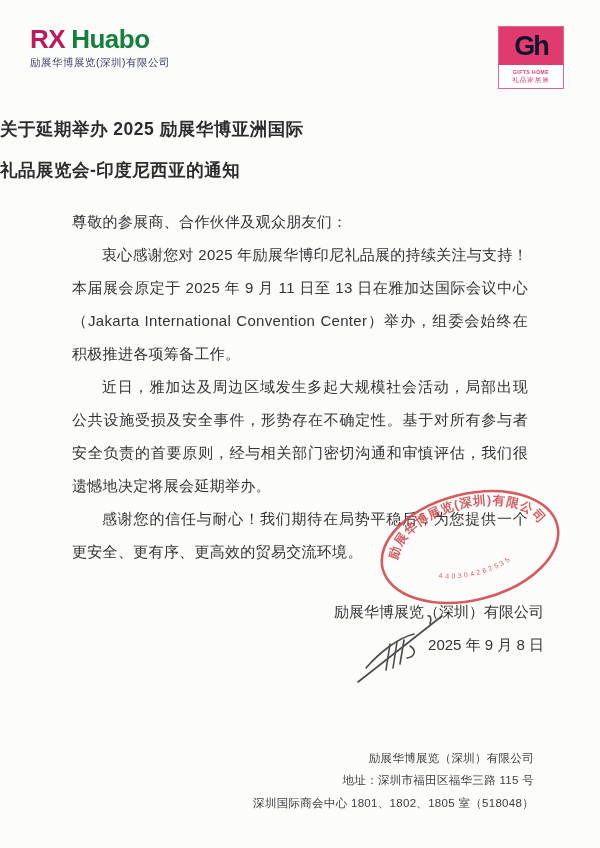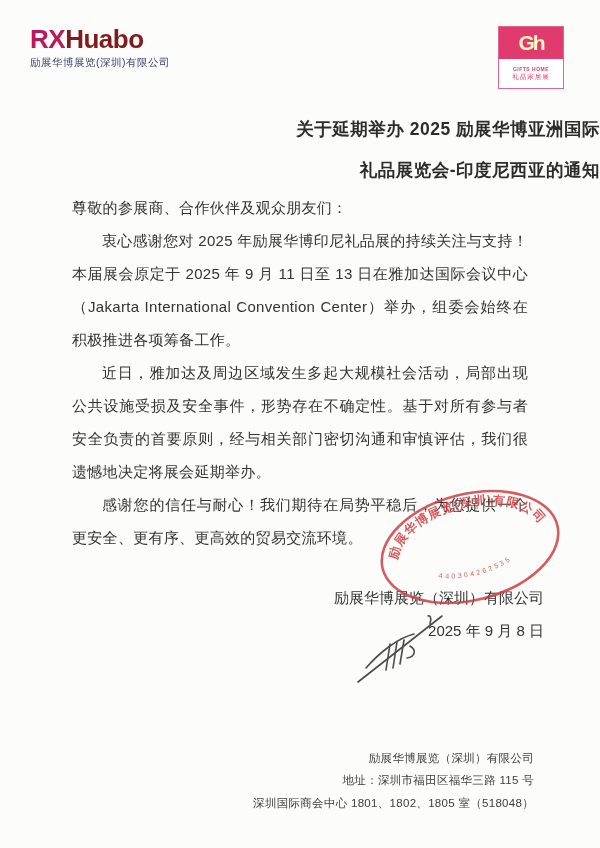--- a/index.html
+++ b/index.html
@@ -7,36 +7,36 @@
   body { font-family:"Liberation Sans", sans-serif; }
   .page {
     position:relative; width:600px; height:848px; margin:0 auto;
     background:#fcfcfb; color:#333; overflow:hidden;
   }
   
   .header { display:flex; justify-content:space-between; align-items:flex-start;
     padding:26px 36px 0 30px; }
   .logo-line { font-size:26px; font-weight:800; letter-spacing:-0.5px; line-height:1; }
   .logo-rx { color:#be185d; }
-  .logo-huabo { color:#7f1d1d; }
+  .logo-huabo { color:#15803d; margin-left:6px; }
   .logo-sub { font-size:10.5px; color:#3a3d6b; margin-top:4px; letter-spacing:0.5px; }
   .badge { width:66px; height:63px; border:1px solid #e06592; background:#fff;
     display:flex; flex-direction:column; }
-  .badge-top { height:32px; background:#e13a6e; color:#fef9c3; display:flex;
-    align-items:center; justify-content:center; font-size:21px; font-weight:700;
+  .badge-top { height:38px; background:#e13a6e; color:#0f172a; display:flex;
+    align-items:center; justify-content:center; font-size:27px; font-weight:700;
     letter-spacing:-2px; }
   .badge-bottom { flex:1; display:flex; flex-direction:column; align-items:center;
     justify-content:center; gap:1px; }
   .badge-en { font-size:5px; color:#e13a6e; font-weight:700; letter-spacing:0.5px; }
   .badge-cn { font-size:6.5px; color:#e13a6e; letter-spacing:1px; }
   
-  .title { text-align:right; margin-top:20px; font-size:17.5px; font-weight:700;
+  .title { text-align:left; margin-top:20px; font-size:17.5px; font-weight:700;
     color:#2c2c2c; line-height:2.35; letter-spacing:0.5px; }
   
-  .letter-body { padding:0 72px; font-size:15px; color:#333; }
+  .letter-body { padding:0 72px; margin-top:14px; font-size:15px; color:#333; }
   .salutation { line-height:2.2; letter-spacing:0.3px; }
   .para { text-indent:2em; text-align:justify; line-height:2.2; letter-spacing:0.3px; }
   
   .signoff { text-align:right; padding-right:56px; margin-top:28px;
     font-size:15px; line-height:2.15; color:#333; position:relative; z-index:1; }
   
   .stamp { position:absolute; left:372px; top:484px; z-index:2;
     transform:rotate(-14deg); opacity:0.82; pointer-events:none; }
   
   .signature { position:absolute; left:350px; top:608px; z-index:1; }

